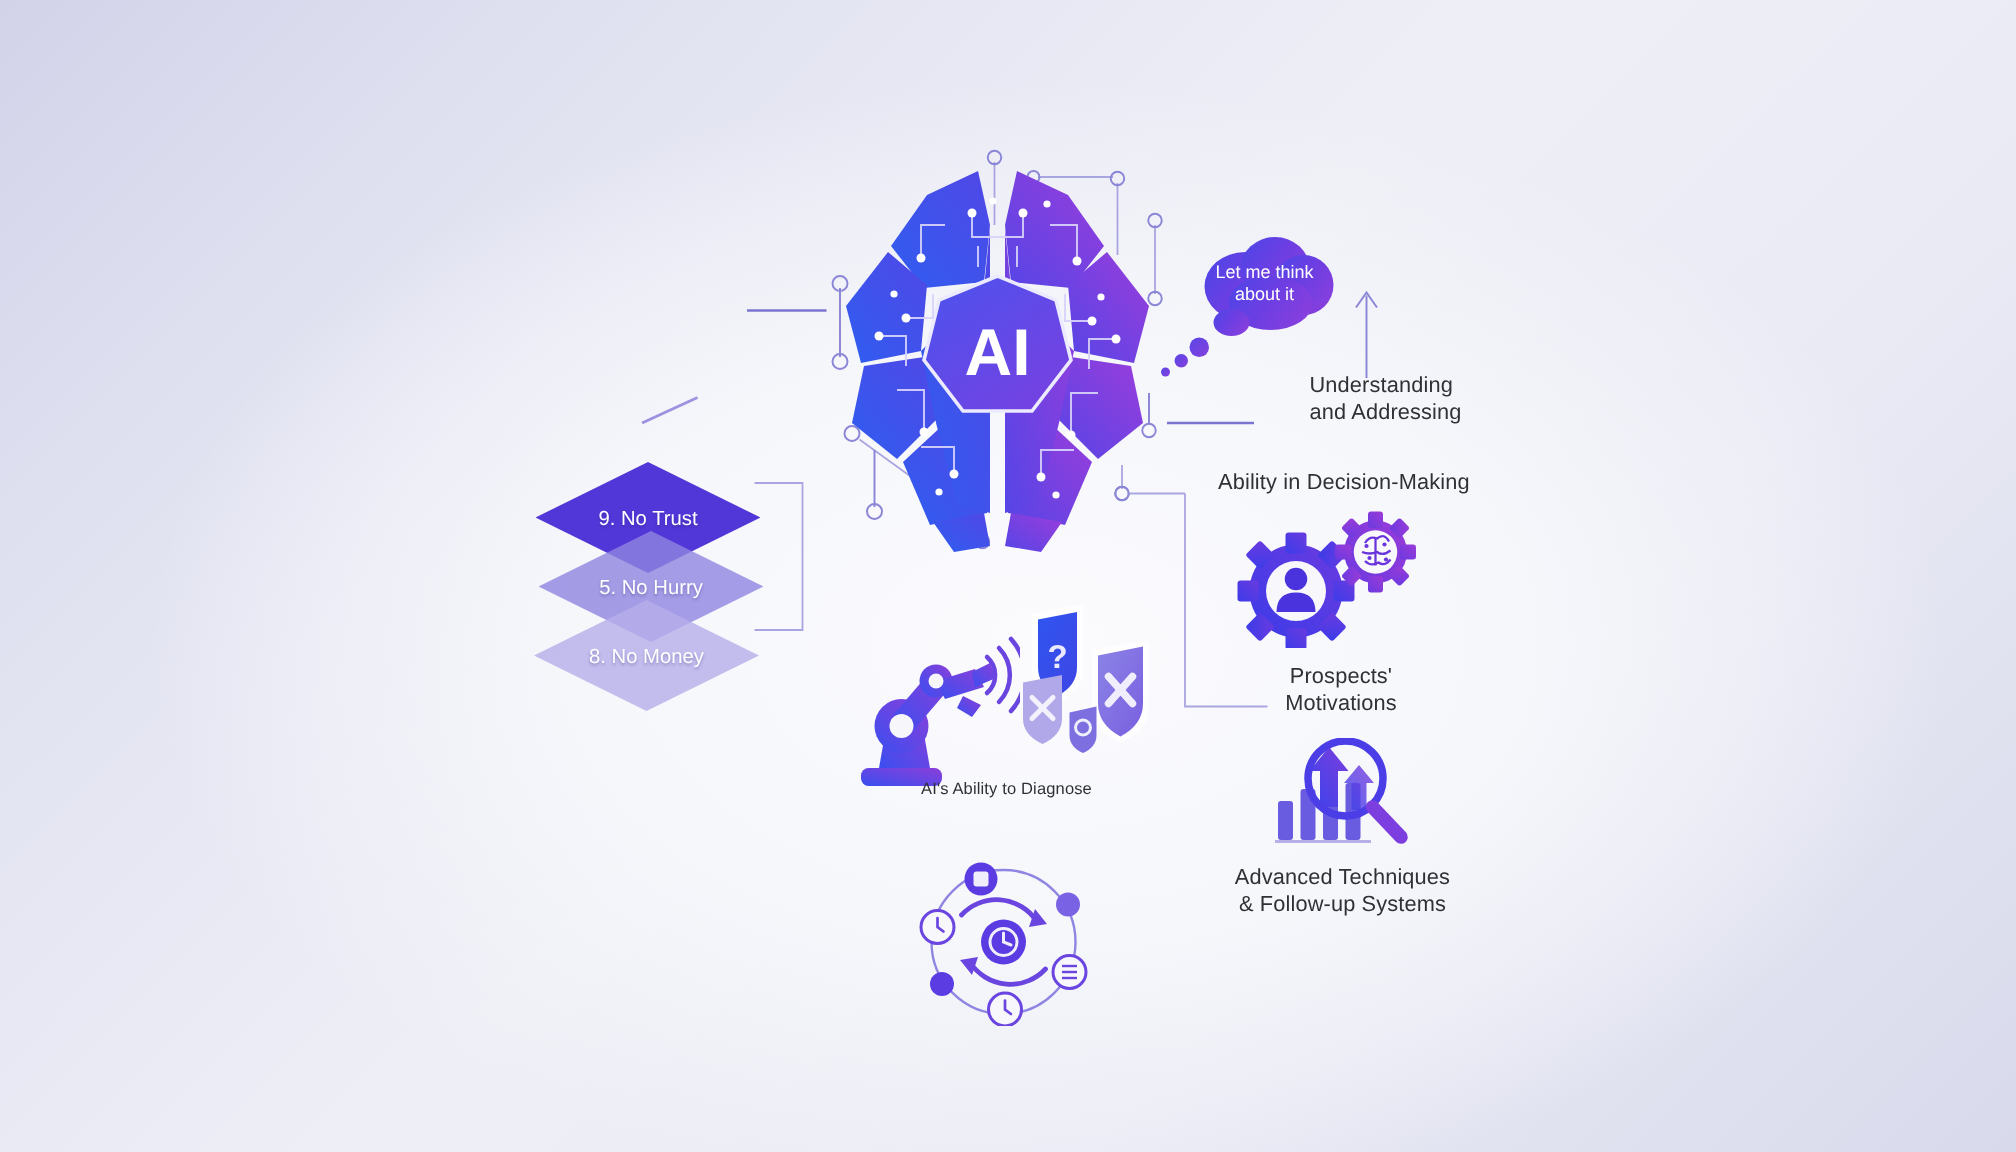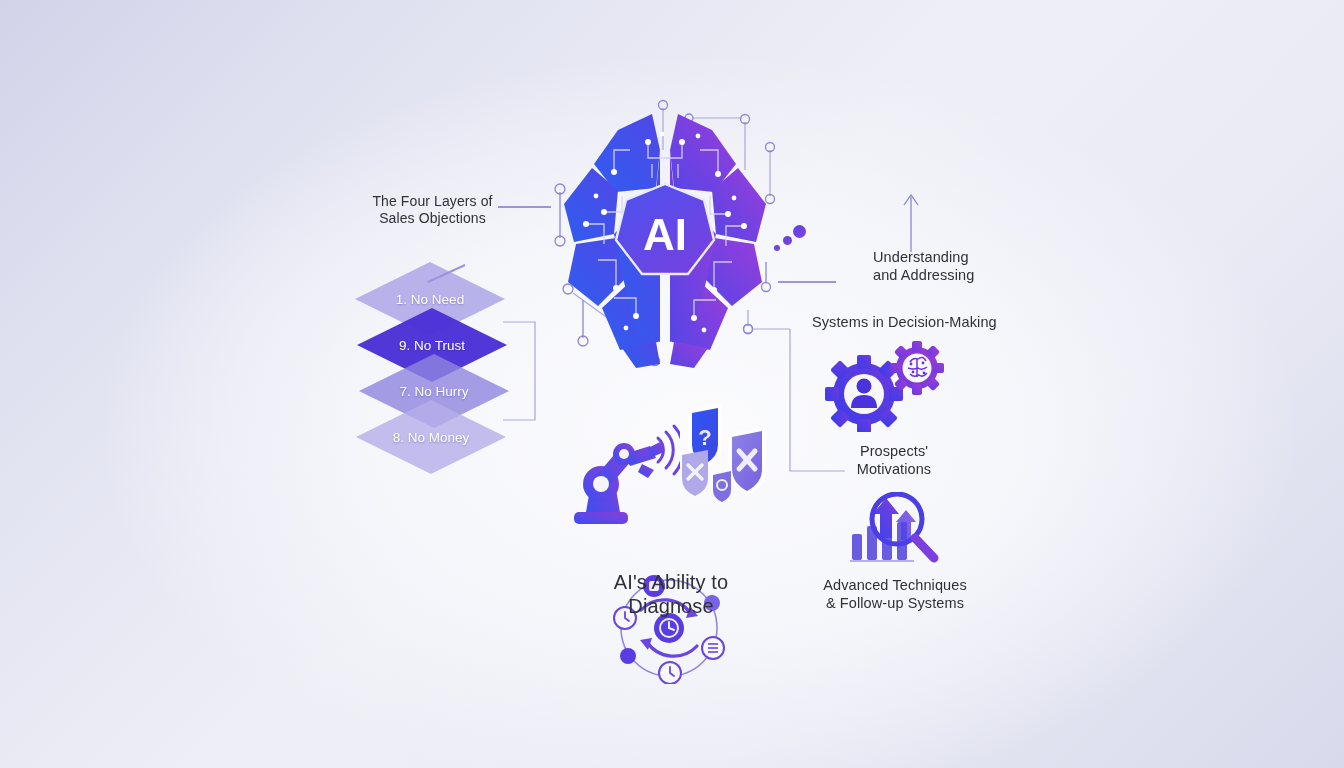--- a/index.html
+++ b/index.html
@@ -169,37 +169,42 @@
         <circle cx="142" cy="226" r="3"></circle>
       <circle cx="110" cy="42" r="2.4"></circle>
         <circle cx="146" cy="44" r="2.4"></circle>
       <circle cx="44" cy="104" r="2.4"></circle>
         <circle cx="182" cy="106" r="2.4"></circle>
       <circle cx="74" cy="236" r="2.4"></circle>
         <circle cx="152" cy="238" r="2.4"></circle>
     </g>
   </svg>
 
+  <div id="bubble">
+    <div class="bb" style="left:6px;top:10px;width:54px;height:46px;"></div>
+    <div class="bb" style="left:30px;top:0px;width:46px;height:42px;"></div>
+    <div class="bb" style="left:52px;top:12px;width:40px;height:40px;"></div>
+    <div class="bb" style="left:22px;top:26px;width:56px;height:36px;"></div>
+    <div class="bb" style="left:12px;top:48px;width:24px;height:18px;"></div>
+    <div id="bubbleTxt">Let me think
+about it</div>
+  </div>
   <div class="dot" style="left:793px;top:225px;width:13px;height:13px;"></div>
   <div class="dot" style="left:783px;top:236px;width:9px;height:9px;"></div>
   <div class="dot" style="left:774px;top:245px;width:6px;height:6px;"></div>
 
   <div id="layers">
 
-  <div class="dia" style="top: 0px; left: 0px;">
-        <div class="shape" style="background: rgb(169, 160, 230); opacity: 0.8;"></div>
-        <div class="tx">1. No Need</div>
-      </div>
       <div class="dia" style="top: 46px; left: 2px;">
         <div class="shape" style="background: rgb(75, 47, 214); opacity: 0.96;"></div>
         <div class="tx">9. No Trust</div>
       </div>
       <div class="dia" style="top: 92px; left: 4px;">
         <div class="shape" style="background: rgb(143, 132, 224); opacity: 0.8;"></div>
-        <div class="tx">7. No Hurry</div>
+        <div class="tx">5. No Hurry</div>
       </div>
       <div class="dia" style="top: 138px; left: 1px;">
         <div class="shape" style="background: rgb(181, 174, 234); opacity: 0.8;"></div>
         <div class="tx">8. No Money</div>
       </div>
     </div>
   <svg style="position:absolute;left:425px;top:262px;width:50px;height:24px;">
     <line x1="3" y1="20" x2="40" y2="3" stroke="#9b93e0" stroke-width="2"></line>
   </svg>
 
@@ -368,29 +373,27 @@
       <g stroke="#6a45e0" stroke-width="1.6">
         <line x1="102" y1="72" x2="112" y2="72"></line>
         <line x1="102" y1="76" x2="112" y2="76"></line>
         <line x1="102" y1="80" x2="112" y2="80"></line>
       </g>
       <circle cx="106" cy="31" r="8" fill="#7a62e4"></circle>
       <circle cx="22" cy="84" r="8" fill="#5a3ce2"></circle>
     </g>
   </svg>
 
-  <div class="lbl c" style="left:340px;top:193px;width:185px;font-size:14px;">The Four Layers of
-Sales Objections</div>
 
   <div class="lbl l" style="left:841px;top:249px;width:180px;font-size:14.5px;margin-left:32px;">Understanding
 and Addressing</div>
 
-  <div class="lbl l" style="left:812px;top:314px;width:230px;font-size:14.5px;">Systems in Decision-Making</div>
+  <div class="lbl l" style="left:812px;top:314px;width:230px;font-size:14.5px;">Ability in Decision-Making</div>
 
   <div class="lbl c" style="left:830px;top:443px;width:128px;font-size:14.5px;">Prospects'
 Motivations</div>
 
   <div class="lbl c" style="left:805px;top:577px;width:180px;font-size:14.5px;">Advanced Techniques
 &amp; Follow-up Systems</div>
 
-  <div class="lbl c" style="left:575px;top:570px;width:192px;font-size:20px;">AI's Ability to Diagnose</div>
+  <div class="lbl c" style="left:575px;top:520px;width:192px;font-size:11px;">AI's Ability to Diagnose</div>
 
 </div>
 
 </body></html>

